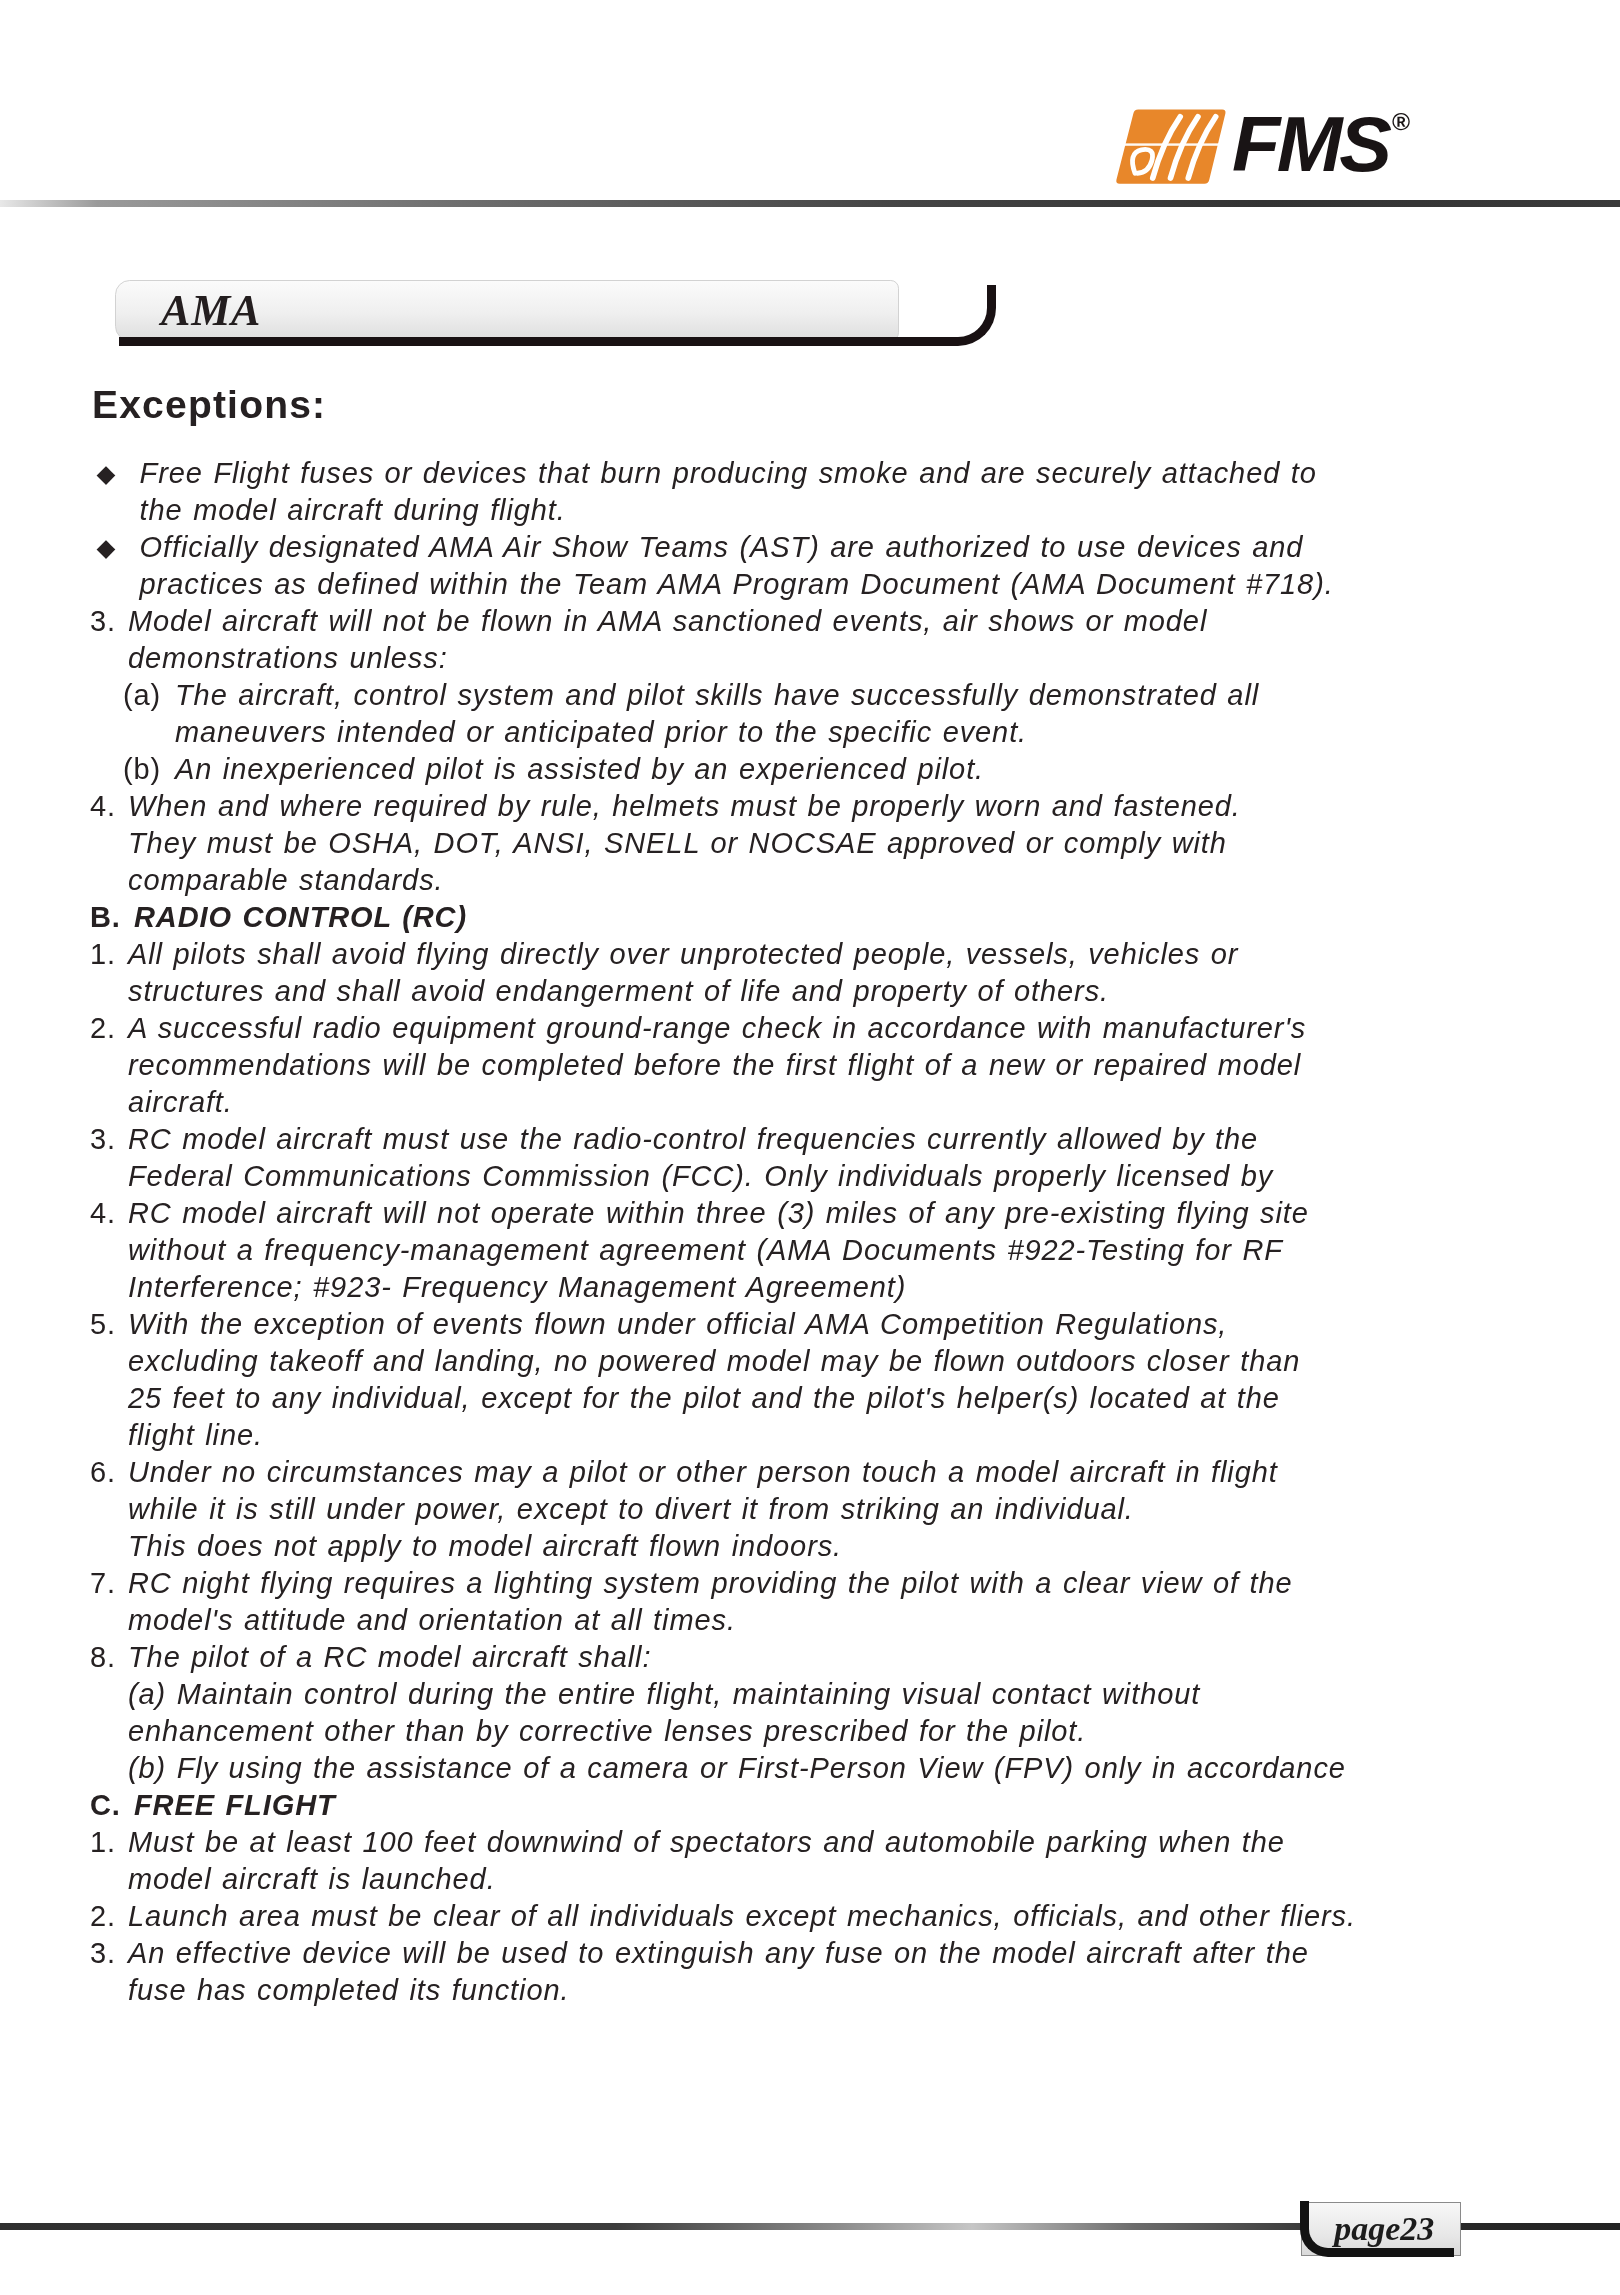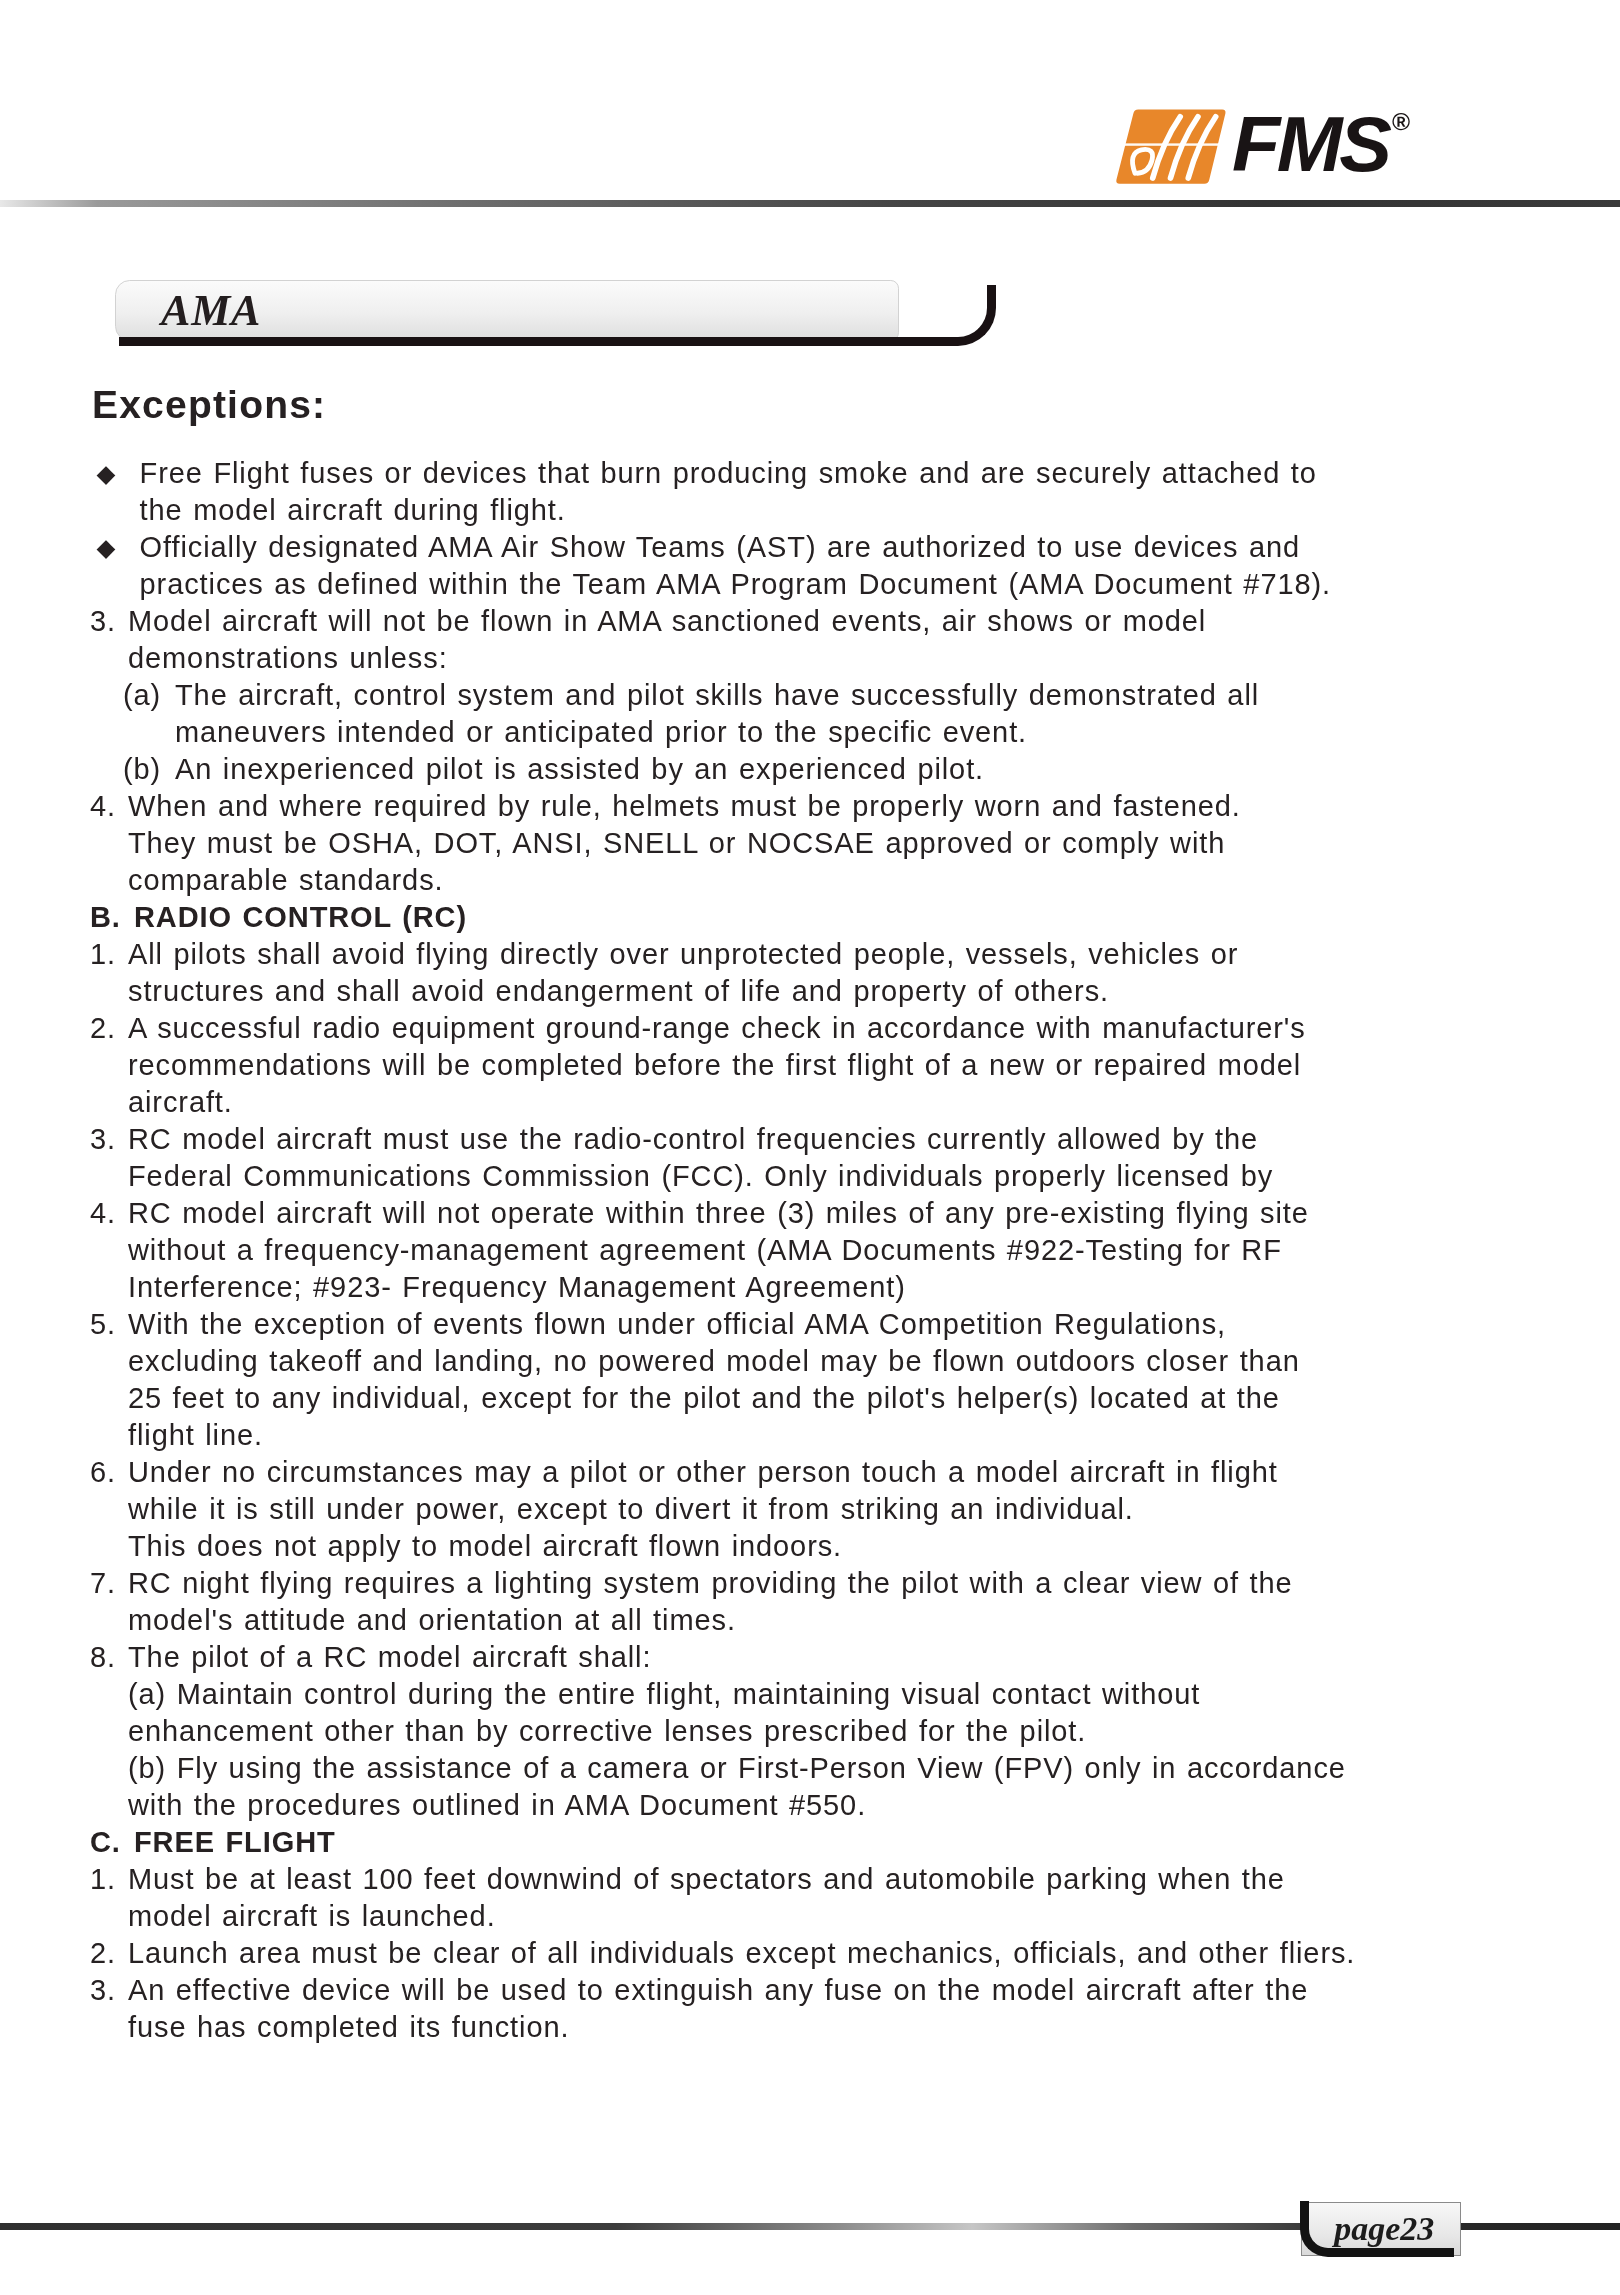--- a/index.html
+++ b/index.html
@@ -61,21 +61,21 @@
     font-size:29px;line-height:37px;letter-spacing:0.9px;word-spacing:1.6px;color:#262122;
   }
   .item{display:flex;align-items:flex-start;}
   .marker{flex:0 0 38px;white-space:pre;}
   .item.bullet .marker{flex:0 0 43px;padding-left:6.6px;font-size:24.6px;}
   .item.heading{font-weight:bold;}
   .item.heading .marker{flex:0 0 44px;}
   .item.subitem{margin-left:33px;}
   .item.subitem .marker{flex:0 0 52px;}
   .lines{flex:1 1 auto;min-width:0;}
-  .line{white-space:pre;}
+  .line{white-space:pre;font-style:italic;}
   
   #page-badge{
     position:absolute;left:1301px;top:2202px;width:160px;height:54px;
     background:linear-gradient(180deg,#f7f7f7 0%,#e8e8e8 60%,#d9d9d9 100%);
     border:1.6px solid #8a8a8a;
     box-sizing:border-box;
   }
   #page-badge-ink{
     position:absolute;left:-1.6px;top:-1.6px;width:154px;height:56px;
     border-left:9px solid #131313;
@@ -222,21 +222,20 @@
           <div class="line">model's attitude and orientation at all times.</div>
         </div>
       </div>
       <div class="item numbered">
         <span class="marker">8.</span>
         <div class="lines">
           <div class="line">The pilot of a RC model aircraft shall:</div>
           <div class="line">(a) Maintain control during the entire flight, maintaining visual contact without</div>
           <div class="line">enhancement other than by corrective lenses prescribed for the pilot.</div>
           <div class="line">(b) Fly using the assistance of a camera or First-Person View (FPV) only in accordance</div>
-          <div class="line">with the procedures outlined in AMA Document #550.</div>
         </div>
       </div>
       <div class="item heading">
         <span class="marker">C.</span>
         <div class="lines">
           <div class="line">FREE FLIGHT</div>
         </div>
       </div>
       <div class="item numbered">
         <span class="marker">1.</span>

